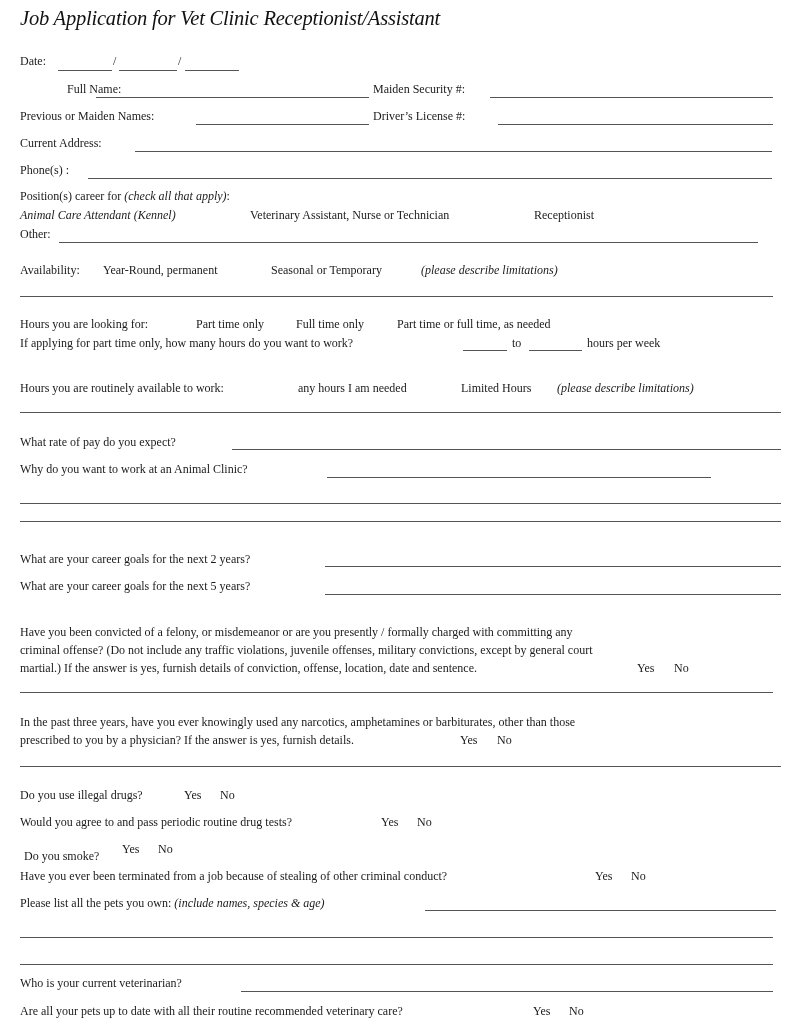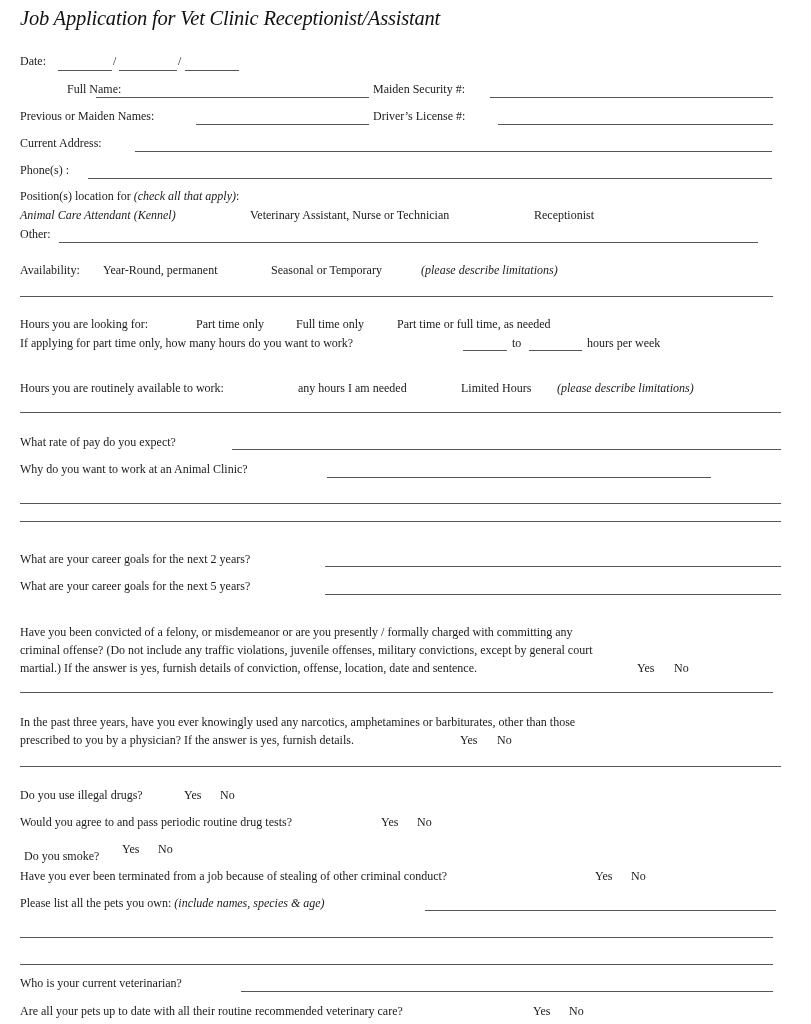--- a/index.html
+++ b/index.html
@@ -35,21 +35,21 @@
 <div class="t" style="left:373px;top:108px;">Driver’s License #:</div>
 <div class="ln" style="left:498px;top:124px;width:275px;"></div>
 
 <div class="t" style="left:20px;top:135px;">Current Address:</div>
 <div class="ln" style="left:135px;top:151px;width:637px;"></div>
 
 <div class="t" style="left:20px;top:162px;">Phone(s) :</div>
 <div class="ln" style="left:88px;top:178px;width:684px;"></div>
 
 <div class="t" style="left:20px;top:188px;">
-  <span>Position(s) location for </span><span class="i">(check all that apply)</span><span>:</span>
+  <span>Position(s) career for </span><span class="i">(check all that apply)</span><span>:</span>
 </div>
 <div class="t" style="left:20px;top:207px;font-style:italic;">Animal Care Attendant (Kennel)</div>
 <div class="t" style="left:250px;top:207px;">Veterinary Assistant, Nurse or Technician</div>
 <div class="t" style="left:534px;top:207px;">Receptionist</div>
 <div class="t" style="left:20px;top:226px;">Other:</div>
 <div class="ln" style="left:59px;top:242px;width:699px;"></div>
 
 <div class="t" style="left:20px;top:262px;text-align:right;">Availability:</div>
 <div class="t" style="left:103px;top:262px;">Year-Round, permanent</div>
 <div class="t" style="left:271px;top:262px;">Seasonal or Temporary</div>

